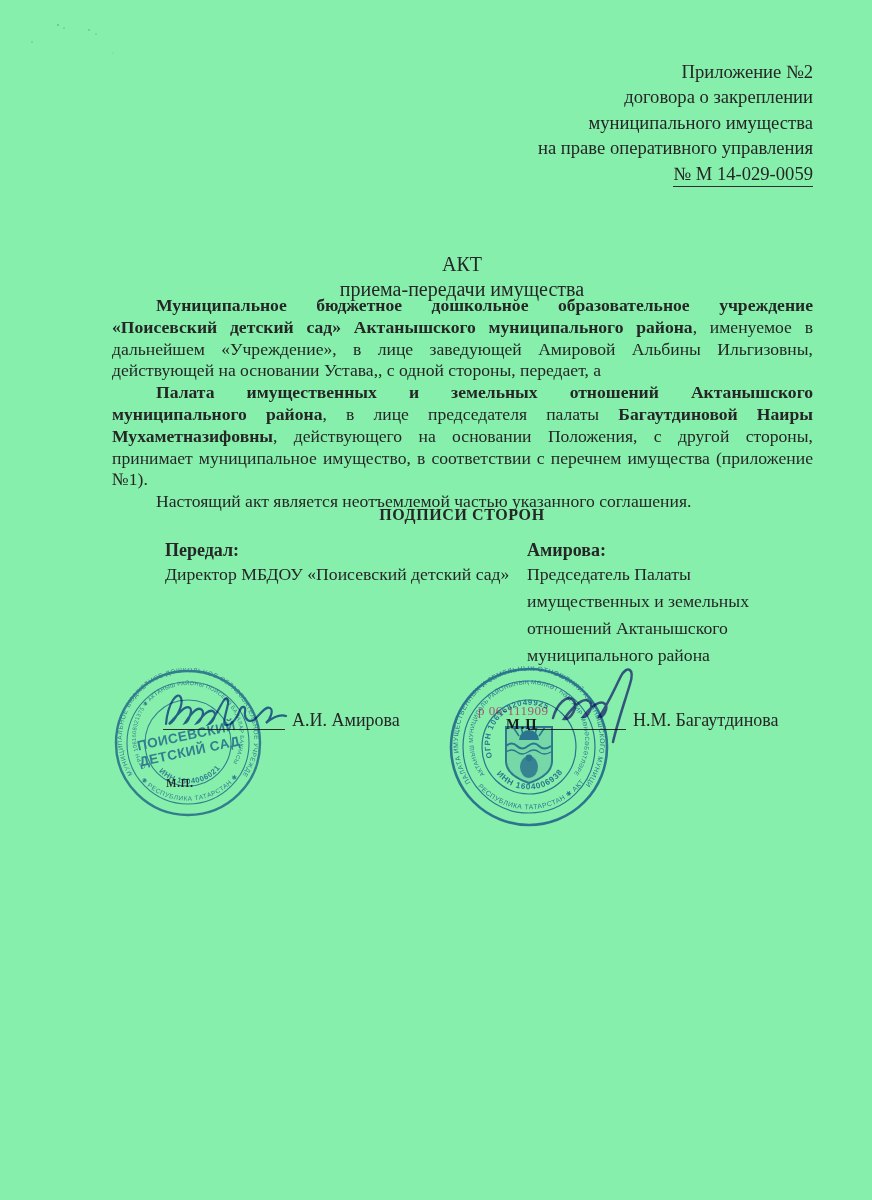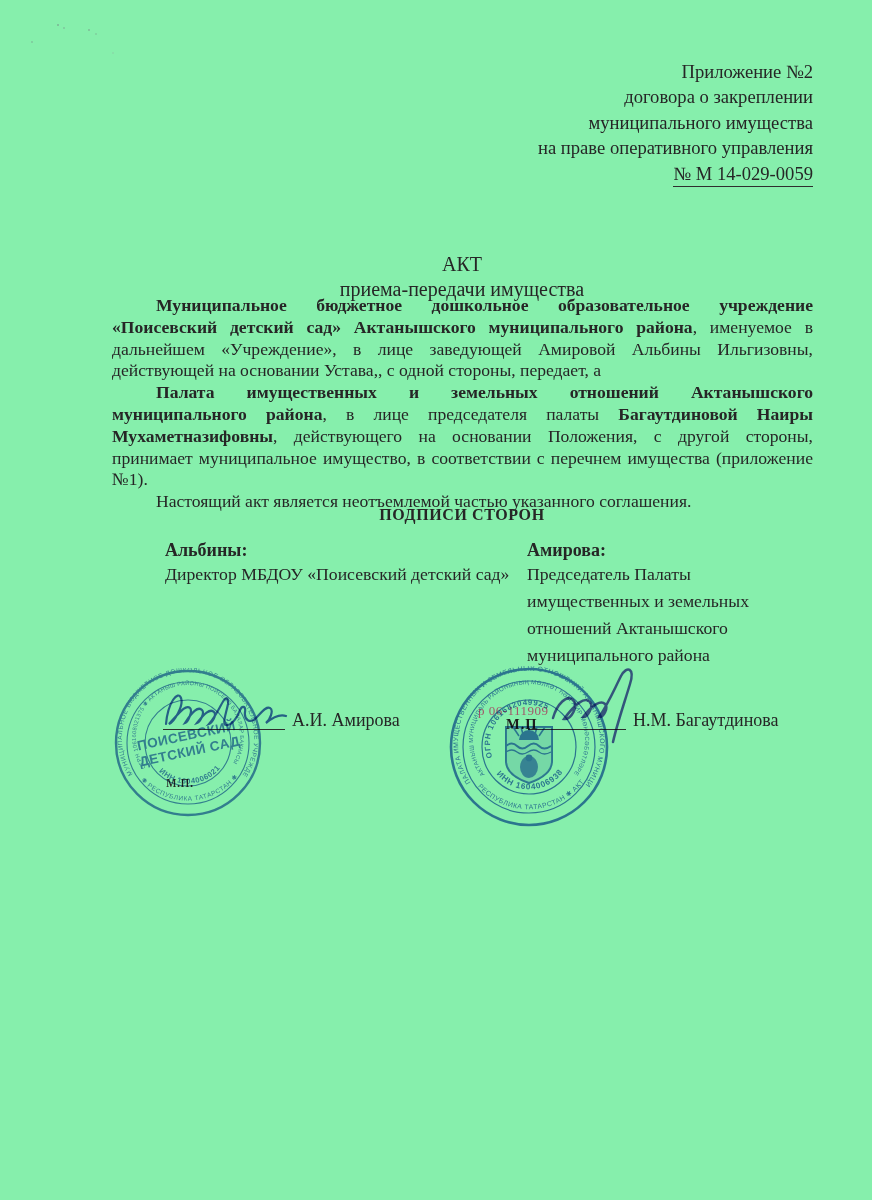--- a/index.html
+++ b/index.html
@@ -64,21 +64,21 @@
 
   <div class="body-block">
     <p><span class="b">Муниципальное бюджетное дошкольное образовательное учреждение «Поисевский детский сад» Актанышского муниципального района</span><span>, именуемое в дальнейшем «Учреждение», в лице заведующей Амировой Альбины Ильгизовны, действующей на основании Устава,, с одной стороны, передает, а</span></p>
     <p><span class="b">Палата имущественных и земельных отношений Актанышского муниципального района</span><span>, в лице председателя палаты </span><span class="b">Багаутдиновой Наиры Мухаметназифовны</span><span>, действующего на основании Положения, с другой стороны, принимает муниципальное имущество, в соответствии с перечнем имущества (приложение №1).</span></p>
     <p><span>Настоящий акт является неотъемлемой частью указанного соглашения.</span></p>
   </div>
 
   <div class="sign-heading">ПОДПИСИ СТОРОН</div>
 
   <div class="col col-left">
-    <div class="col-label">Альбины:</div>
+    <div class="col-label">Передал:</div>
     <div class="col-position">Директор МБДОУ «Поисевский детский сад»</div>
   </div>
 
   <div class="col col-right">
     <div class="col-label">Амирова:</div>
     <div class="col-position">Председатель Палаты имущественных и земельных отношений Актанышского муниципального района</div>
   </div>
 
   <div class="small-mark">р 06-111909</div>
   <div class="mp-right">М.П</div>

